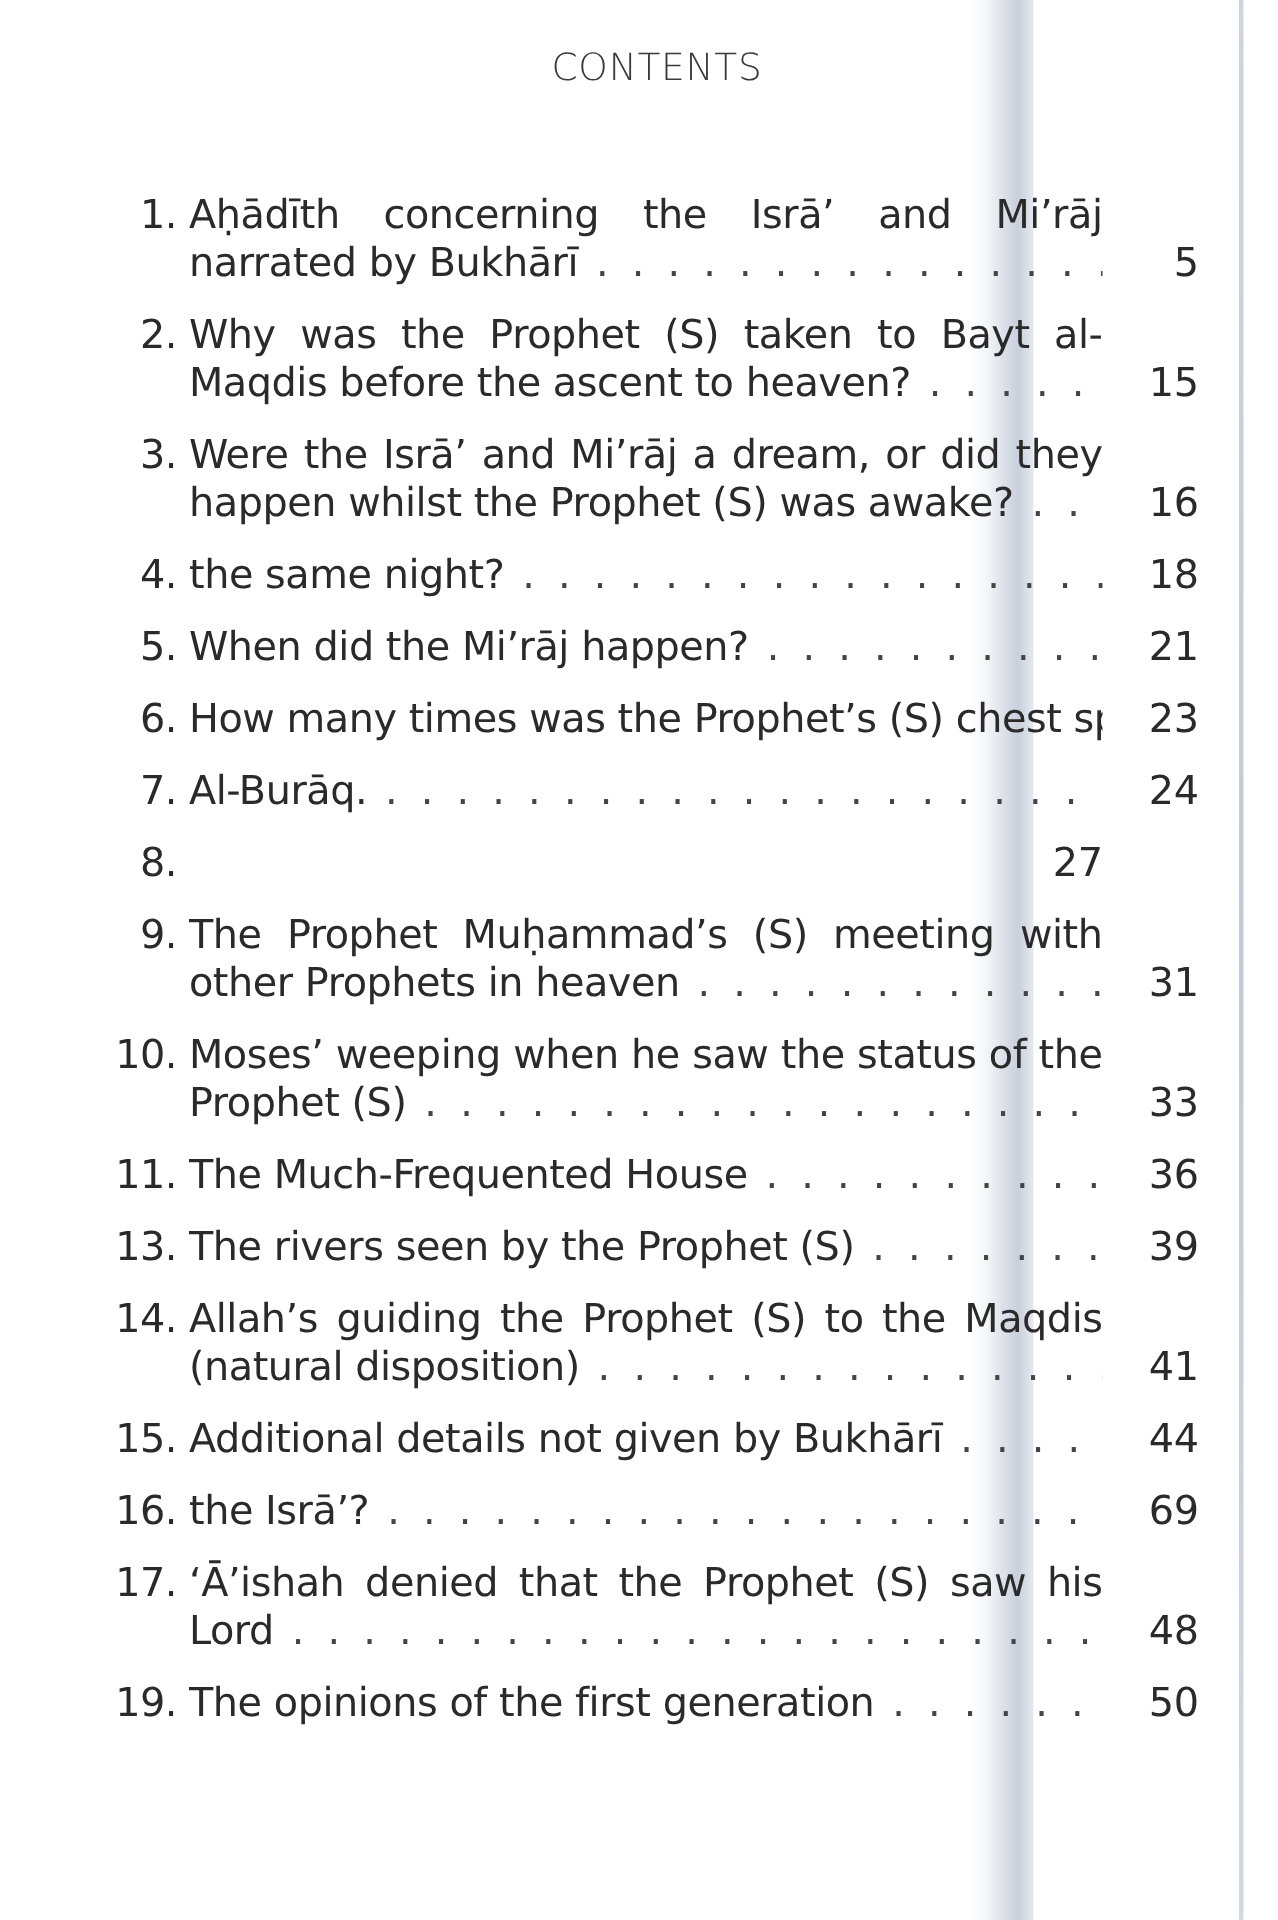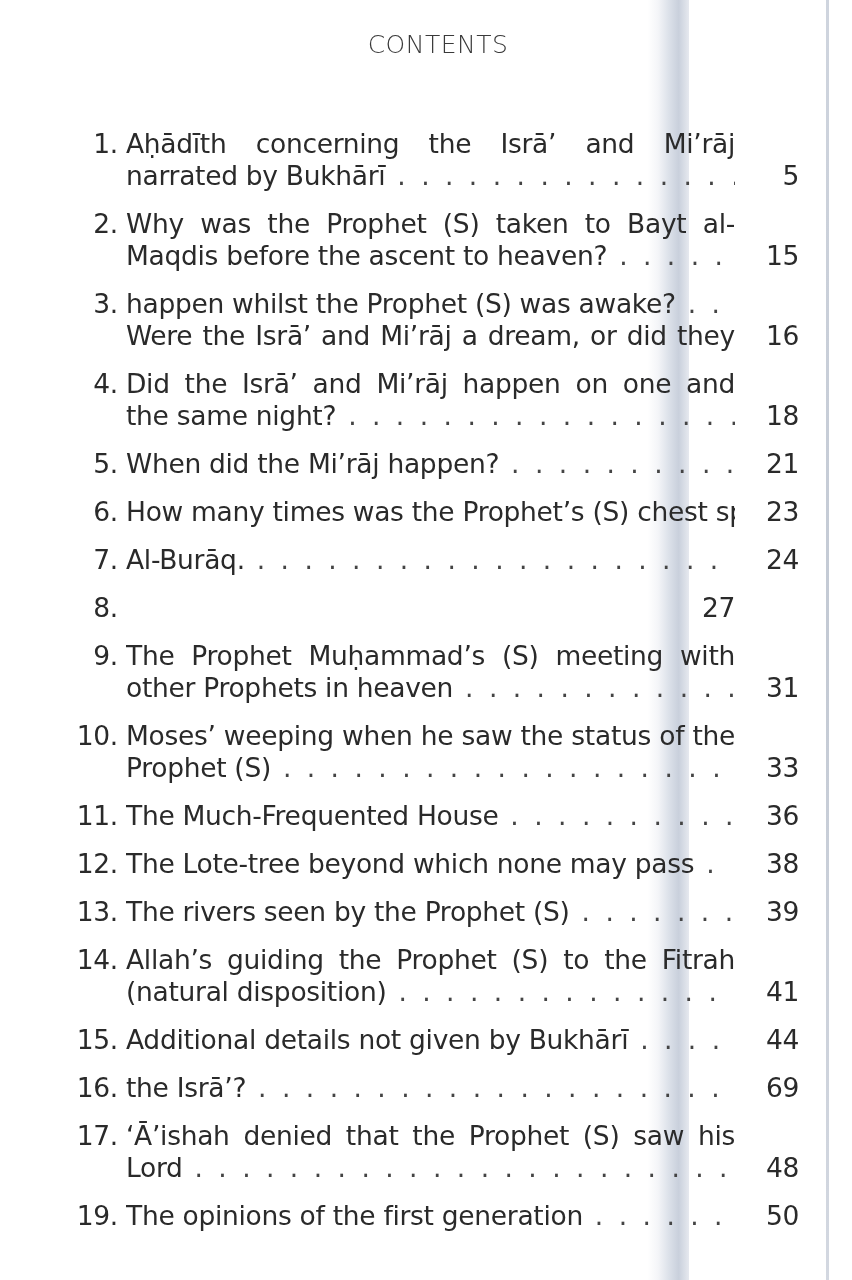--- a/index.html
+++ b/index.html
@@ -91,29 +91,28 @@
         <span class="num">2.</span>
         <span class="text">
           <span class="line justify"><span>Why was the Prophet (S) taken to Bayt al-</span></span>
           <span class="line"><span>Maqdis before the ascent to heaven?</span><span class="dots"> . . . . . .</span></span>
         </span>
         <span class="page-num">15</span>
       </div>
       <div class="entry">
         <span class="num">3.</span>
         <span class="text">
+          <span class="line justify"><span>Were the Isrā’ and Mi’rāj a dream, or did they</span></span>
           <span class="line"><span>happen whilst the Prophet (S) was awake?</span><span class="dots"> . .</span></span>
-          <span class="line justify"><span>Were the Isrā’ and Mi’rāj a dream, or did they</span></span>
         </span>
         <span class="page-num">16</span>
       </div>
       <div class="entry">
         <span class="num">4.</span>
         <span class="text">
-          <span class="line justify"><span>Did the Isrā’ and Mi’rāj happen on one and</span></span>
           <span class="line"><span>the same night?</span><span class="dots"> . . . . . . . . . . . . . . . . . . . . . . .</span></span>
         </span>
         <span class="page-num">18</span>
       </div>
       <div class="entry">
         <span class="num">5.</span>
         <span class="text">
           <span class="line"><span>When did the Mi’rāj happen?</span><span class="dots"> . . . . . . . . . . . . .</span></span>
         </span>
         <span class="page-num">21</span>
@@ -153,37 +152,30 @@
         <span class="page-num">33</span>
       </div>
       <div class="entry">
         <span class="num">11.</span>
         <span class="text">
           <span class="line"><span>The Much-Frequented House</span><span class="dots"> . . . . . . . . . . . . . .</span></span>
         </span>
         <span class="page-num">36</span>
       </div>
       <div class="entry">
-        <span class="num">12.</span>
-        <span class="text">
-          <span class="line"><span>The Lote-tree beyond which none may pass</span><span class="dots"> .</span></span>
-        </span>
-        <span class="page-num">38</span>
-      </div>
-      <div class="entry">
         <span class="num">13.</span>
         <span class="text">
           <span class="line"><span>The rivers seen by the Prophet (S)</span><span class="dots"> . . . . . . . . . . .</span></span>
         </span>
         <span class="page-num">39</span>
       </div>
       <div class="entry">
         <span class="num">14.</span>
         <span class="text">
-          <span class="line justify"><span>Allah’s guiding the Prophet (S) to the Fitrah</span></span>
+          <span class="line justify"><span>Allah’s guiding the Prophet (S) to the Maqdis</span></span>
           <span class="line"><span>(natural disposition)</span><span class="dots"> . . . . . . . . . . . . . . . . . . . . .</span></span>
         </span>
         <span class="page-num">41</span>
       </div>
       <div class="entry">
         <span class="num">15.</span>
         <span class="text">
           <span class="line"><span>Additional details not given by Bukhārī</span><span class="dots"> . . . . .</span></span>
         </span>
         <span class="page-num">44</span>

